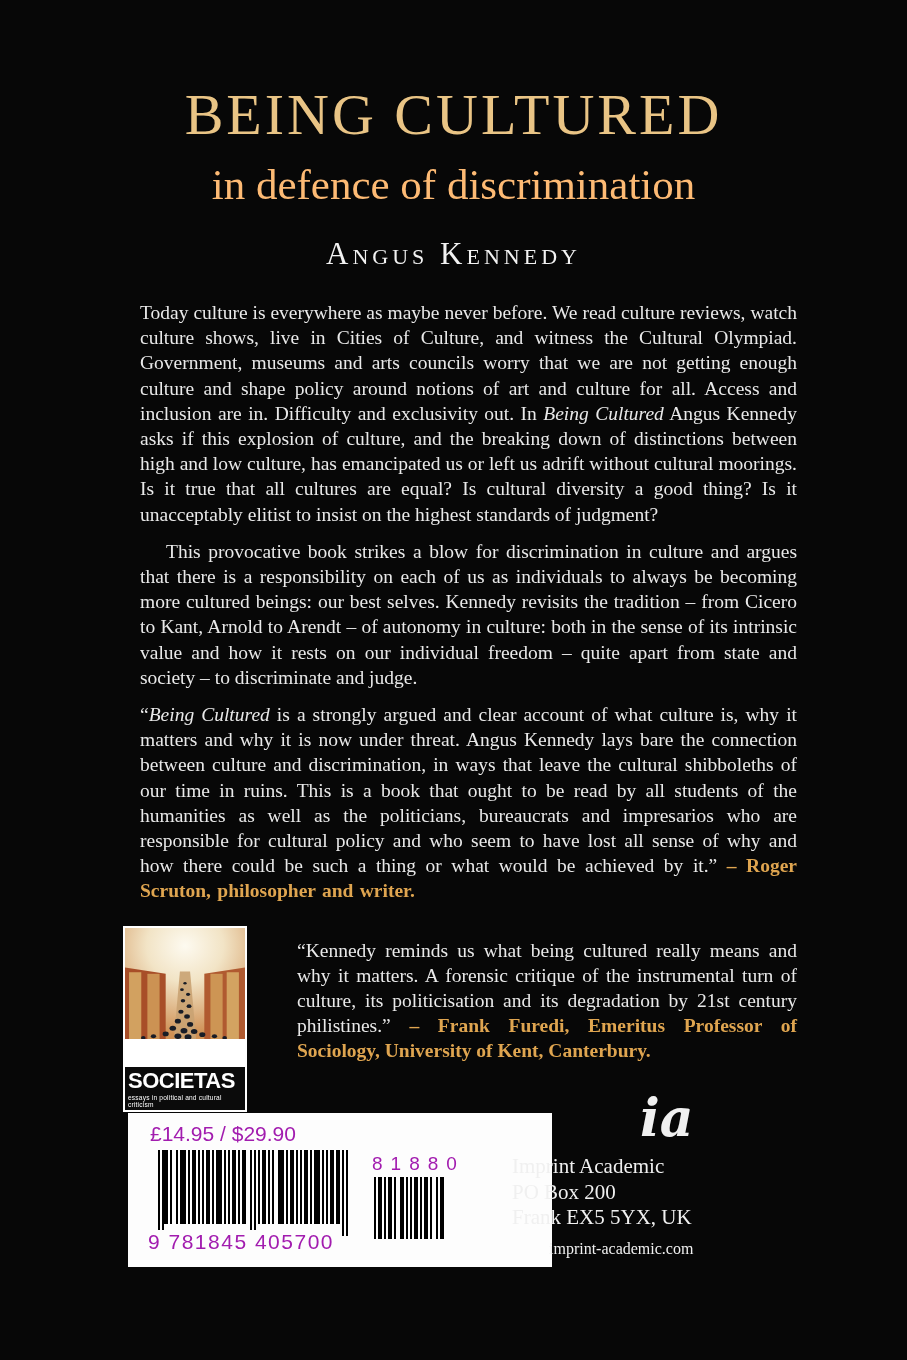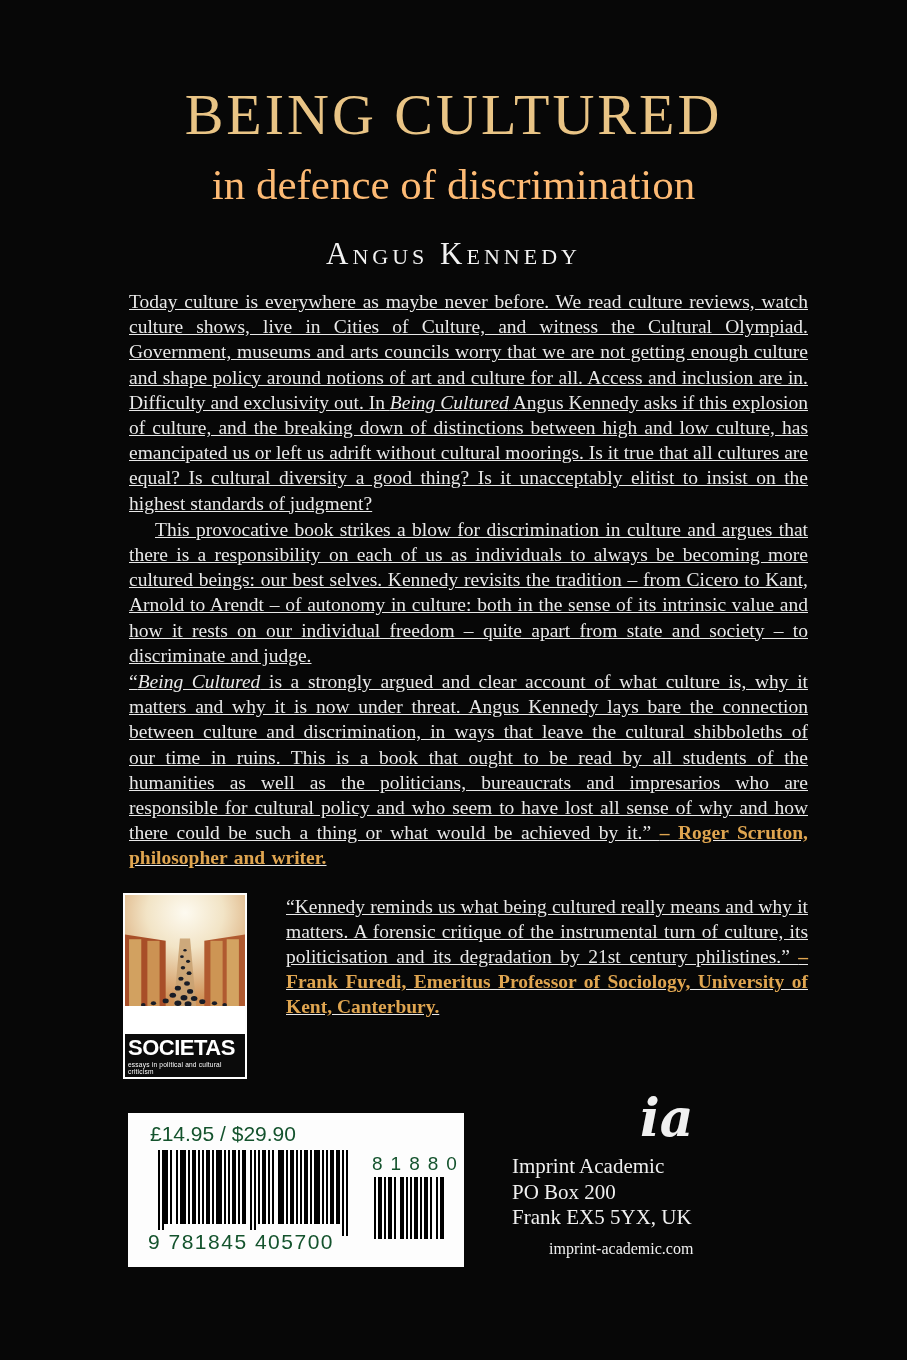--- a/index.html
+++ b/index.html
@@ -9,38 +9,38 @@
   }
   
   .header{position:absolute;top:86px;left:0;width:100%;text-align:center;}
   .title{font-size:58px;line-height:1.0;font-weight:400;color:#e9c485;letter-spacing:3px;}
   .subtitle{font-size:43px;line-height:1.0;color:#fdba74;margin-top:19px;}
   .author{font-size:31px;line-height:1.0;color:#f2f2f2;margin-top:32px;
           font-variant:small-caps;letter-spacing:4px;}
   
   .main{position:absolute;left:128px;top:288px;width:681px;
         font-size:19.5px;line-height:25.2px;text-align:justify;}
-  .main p{margin:1px;text-decoration:underline;}
+  .main p{margin:12px;}
   .para2{text-indent:26px;}
   .quote1{margin-top:26px;word-spacing:1.5px;}
   .attrib{color:#dfa550;font-weight:bold;}
   .it{font-style:italic;}
   
   .furedi{margin-top:22px;display:flex;align-items:flex-start;}
   .thumb{flex:0 0 124px;margin-left:-5px;width:124px;height:186px;background:#ffffff;
          box-sizing:border-box;padding:2px;display:flex;flex-direction:column;gap:28px;}
   .thumb-art{width:100%;height:141px;display:block;}
   .thumb-band{flex:1;background:#0b0b0b;color:#ffffff;text-align:left;
               padding:2px 3px 1px 3px;font-family:"Liberation Sans",sans-serif;}
   .societas{font-size:22px;font-weight:bold;line-height:1.05;letter-spacing:-0.5px;}
   .tagline{font-size:6.6px;line-height:1.1;margin-top:2px;letter-spacing:0.2px;}
   .furedi-text{margin-left:20px;flex:1;text-align:justify;padding-left:38px;}
   
-  .barcode-box{position:absolute;left:128px;top:1113px;width:336px;height:154px;
-               background:#fdfdfd;color:#14532d;font-family:"Liberation Sans",sans-serif;}
+  .barcode-box{position:absolute;left:128px;top:1113px;width:424px;height:154px;
+               background:#fdfdfd;color:#a21caf;font-family:"Liberation Sans",sans-serif;}
   .price{position:absolute;left:22px;top:9px;font-size:21px;}
   .ean-svg{position:absolute;left:30px;top:37px;}
   .isbn{position:absolute;left:16px;top:117px;font-size:21px;letter-spacing:1.5px;
         background:#fdfdfd;padding:0 4px;}
   .supp-digits{position:absolute;left:244px;top:40px;font-size:19px;letter-spacing:8px;}
   .supp-svg{position:absolute;left:246px;top:64px;}
   
   .publisher{position:absolute;left:512px;top:1092px;color:#f0f0f0;}
   .ia-logo{font-family:"DejaVu Serif",serif;font-style:italic;font-weight:bold;
            font-size:52px;line-height:1.0;text-align:right;}

